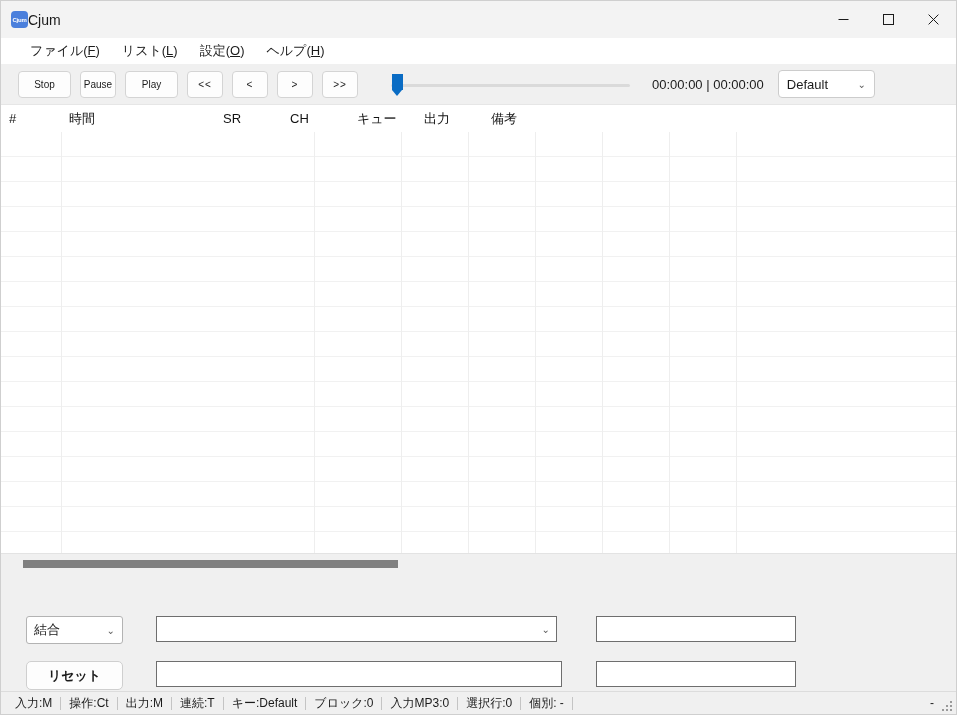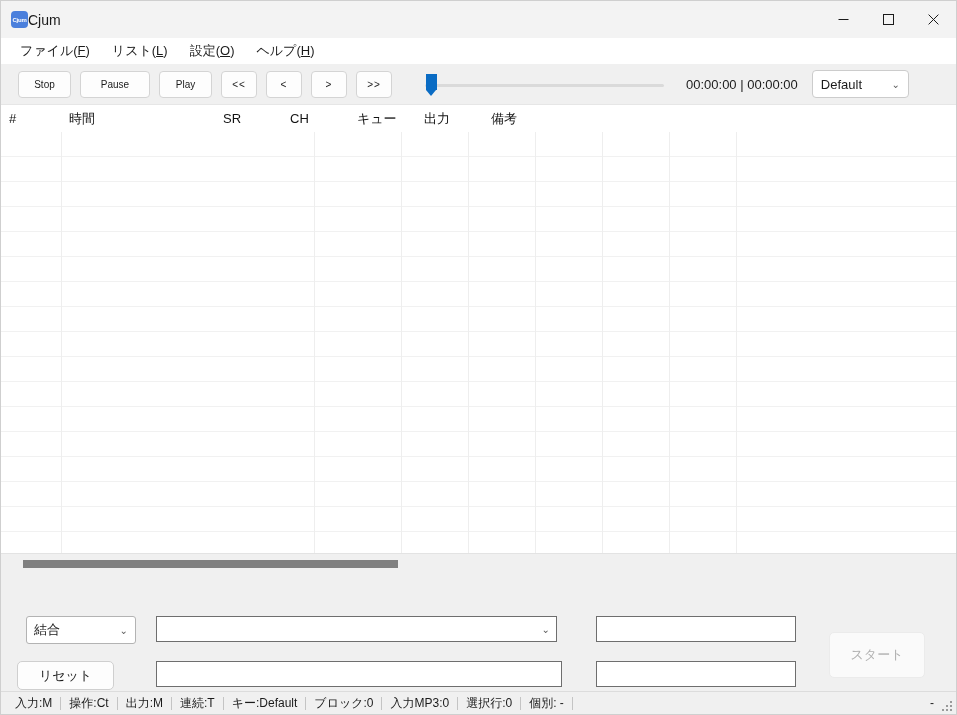--- a/index.html
+++ b/index.html
@@ -77,21 +77,21 @@
     color: #1a1a1a;
   }
 
   
   .menubar {
     height: 26px;
     min-height: 26px;
     background: #ffffff;
     display: flex;
     align-items: center;
-    padding-left: 10px;
+    padding-left: 20px;
     gap: 4px;
   }
   .menu-item {
     font-size: 13px;
     color: #1b1b1b;
     padding: 3px 9px;
     white-space: nowrap;
   }
   .menu-item u { text-decoration: underline; }
 
@@ -113,21 +113,21 @@
     font-size: 10px;
     color: #1b1b1b;
     display: flex;
     align-items: center;
     justify-content: center;
     margin-right: 9px;
     box-sizing: border-box;
     font-family: "Liberation Sans", sans-serif;
   }
   .tbtn.w-wide { width: 53px; }
-  .tbtn.w-pause { width: 70px; }
+  .tbtn.w-pause { width: 36px; }
   .tbtn.w-nav { width: 36px; letter-spacing: 1px; }
 
   .slider-wrap {
     position: relative;
     margin-left: 14px;
     width: 249px;
     height: 30px;
     display: flex;
     align-items: center;
   }
@@ -258,21 +258,21 @@
     min-height: 118px;
     background: #f0f0f0;
     position: relative;
   }
   .bp-row {
     position: absolute;
     display: flex;
     align-items: center;
   }
   .bp-select {
-    width: 110px;
+    width: 97px;
     height: 28px;
     background: #ffffff;
     border: 1px solid #b3b3b3;
     border-radius: 3px;
     display: flex;
     align-items: center;
     padding: 0 7px;
     box-sizing: border-box;
     font-size: 13px;
     color: #1b1b1b;
@@ -492,21 +492,21 @@
   </div>
 
   <div class="bottom-panel">
     <div class="bp-row" style="left:25px; top:43px;">
       <div class="bp-select">
         <span>結合</span>
         <span class="chev">⌄</span>
       </div>
     </div>
 
-    <div class="bp-row" style="left:16px; top:88px;">
+    <div class="bp-row" style="left:25px; top:88px;font-weight:bold;">
       <div class="bp-btn">リセット</div>
     </div>
 
     <div class="bp-row" style="left:155px; top:43px;">
       <div class="bp-combo" style="width:401px;">
         <span></span>
         <span class="chev">⌄</span>
       </div>
     </div>
 
@@ -515,23 +515,20 @@
     </div>
 
     <div class="bp-row" style="left:595px; top:43px;">
       <input class="bp-input" style="width: 200px;" type="text" placeholder="">
     </div>
 
     <div class="bp-row" style="left:595px; top:88px;">
       <input class="bp-input" style="width: 200px;" type="text" placeholder="">
     </div>
 
-    <div class="bp-row" style="left:828px; top:59px;">
-      <div class="start-btn">スタート</div>
-    </div>
   </div>
 
   <div class="statusbar">
     <div class="status-cell">入力:M</div>
     <div class="status-cell">操作:Ct</div>
     <div class="status-cell">出力:M</div>
     <div class="status-cell">連続:T</div>
     <div class="status-cell">キー:Default</div>
     <div class="status-cell">ブロック:0</div>
     <div class="status-cell">入力MP3:0</div>

